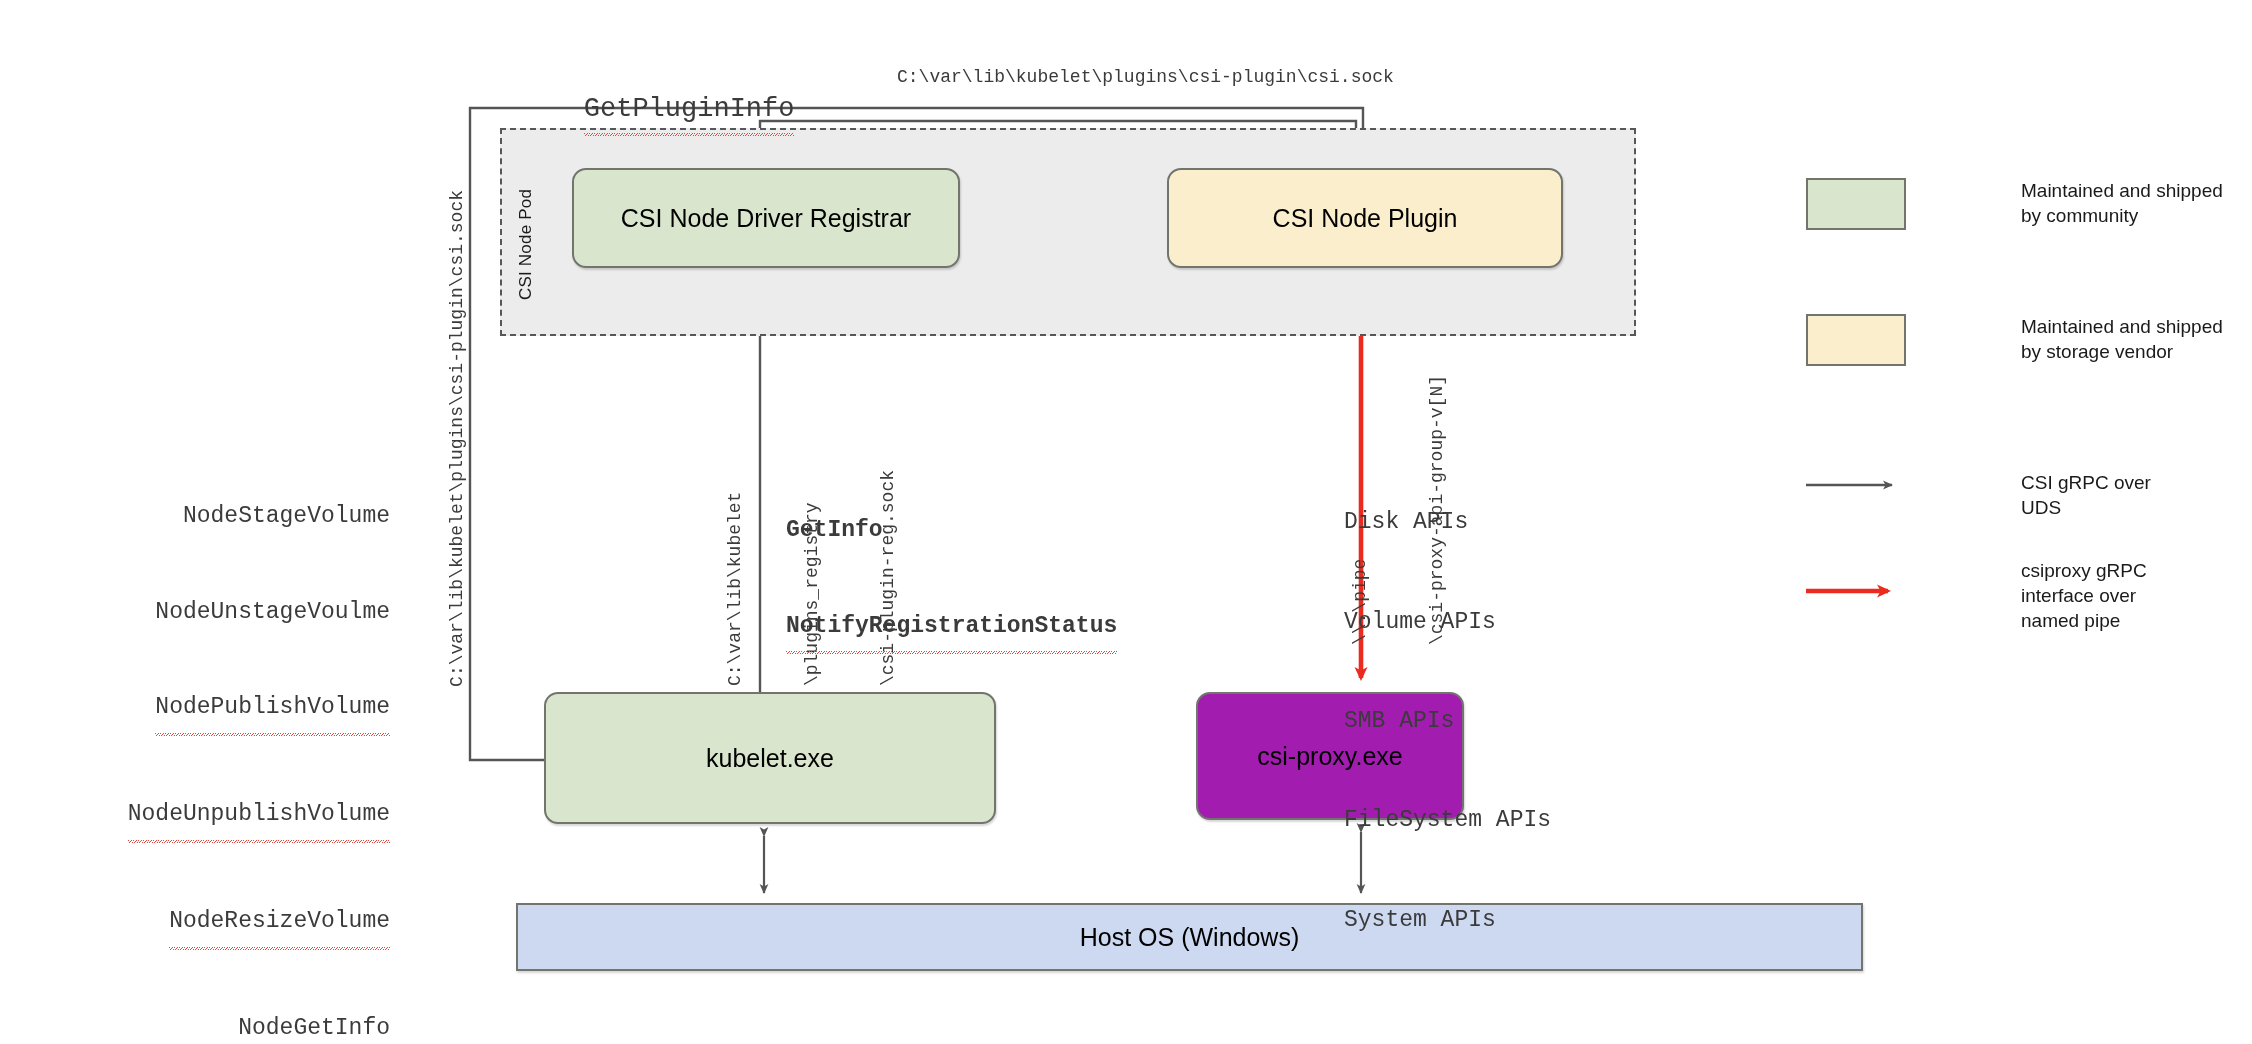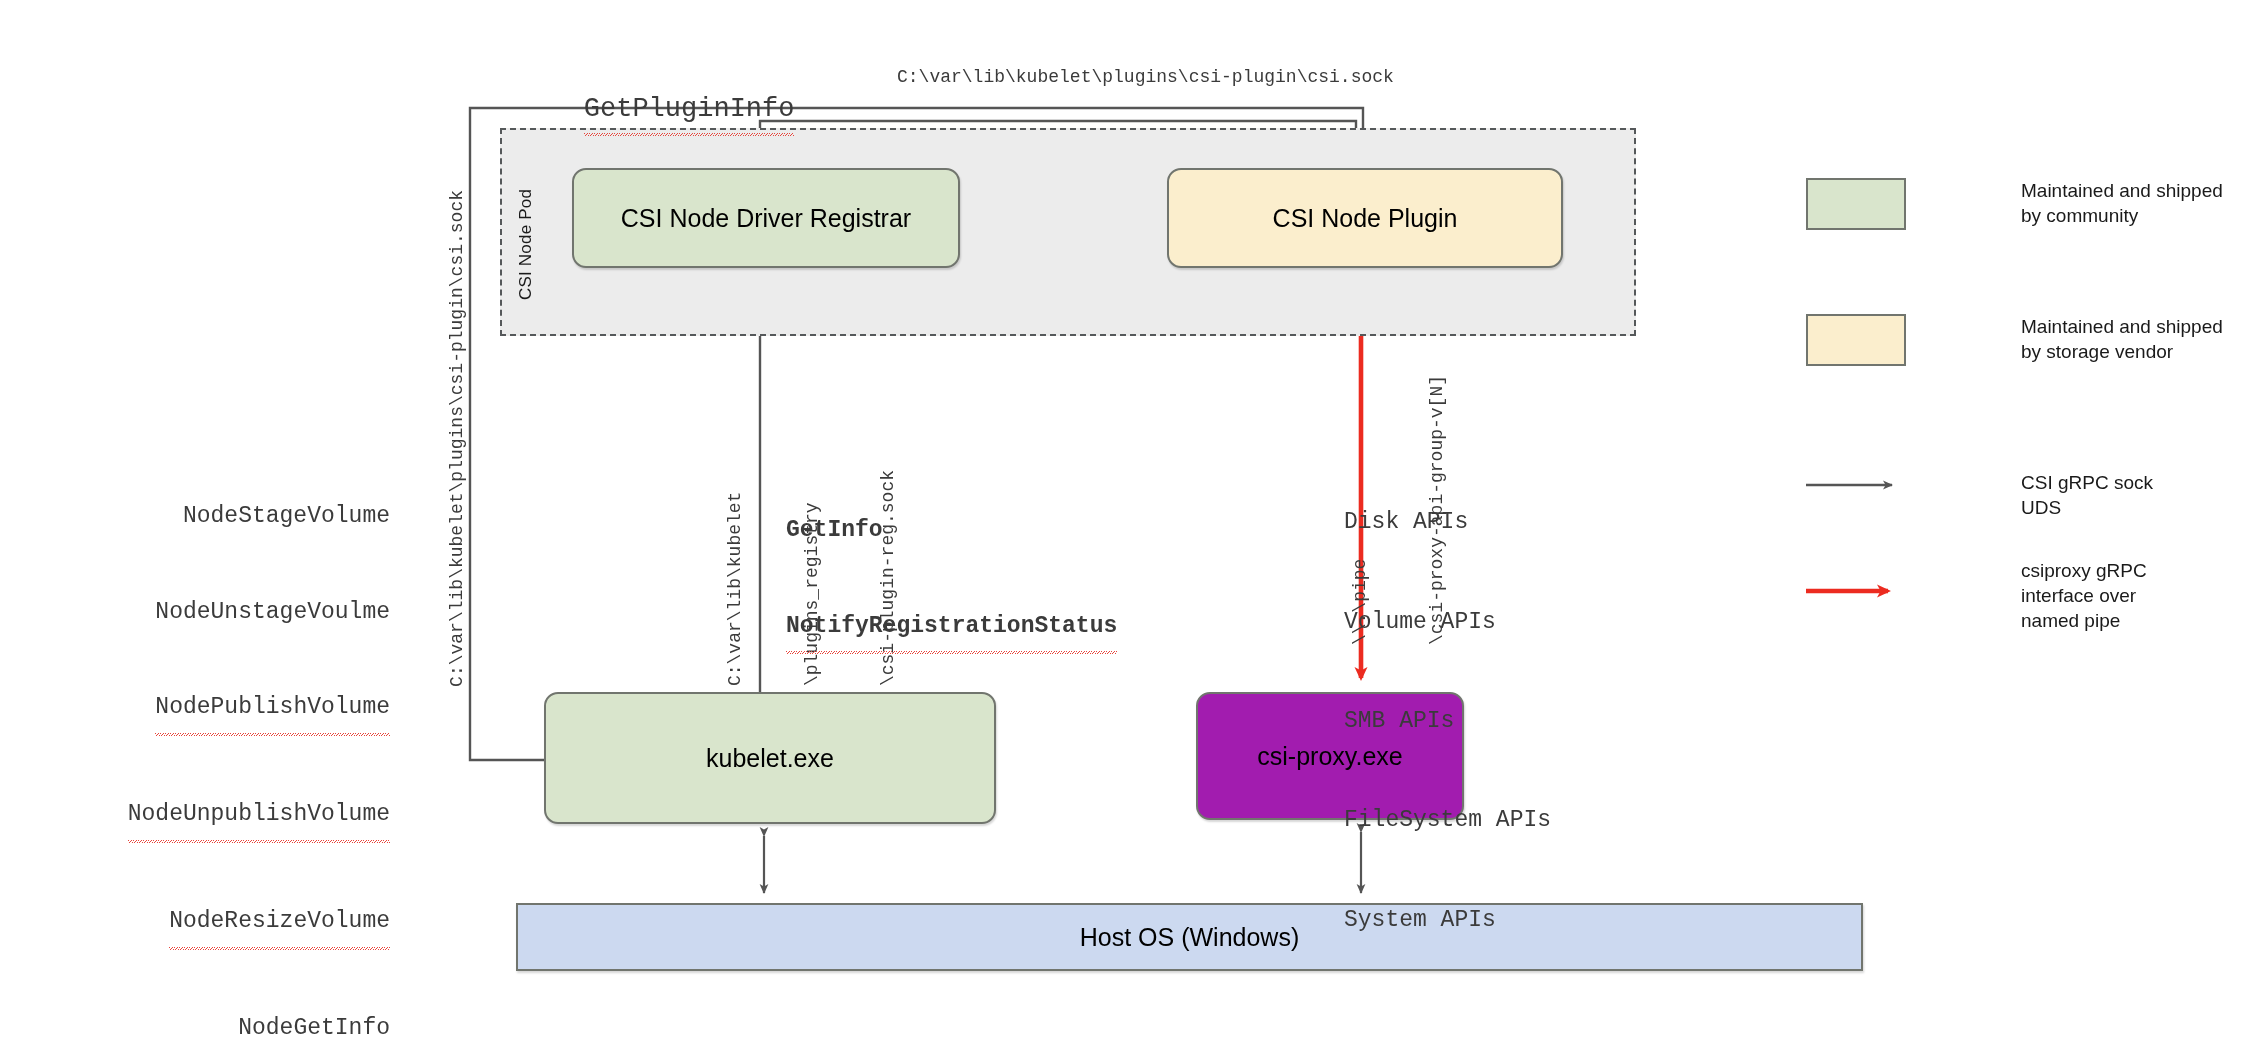--- a/index.html
+++ b/index.html
@@ -322,21 +322,21 @@
       <div class="legend-text">Maintained and shipped
 by storage vendor</div>
     </div>
 
     <div class="legend-row" id="legend-row-uds">
       <div class="legend-arrowbox">
         <svg width="100" height="30" viewBox="0 0 100 30" style="position:absolute;left:0;top:4px;">
           <path d="M0,11 L86,11" stroke="#555555" stroke-width="2.4" fill="none" marker-end="url(#arrow-gray)"></path>
         </svg>
       </div>
-      <div class="legend-text">CSI gRPC sock
+      <div class="legend-text">CSI gRPC over
 UDS</div>
     </div>
 
     <div class="legend-row" id="legend-row-pipe">
       <div class="legend-arrowbox">
         <svg width="100" height="30" viewBox="0 0 100 30" style="position:absolute;left:0;top:22px;">
           <path d="M0,11 L82,11" stroke="#ec2b20" stroke-width="4.6" fill="none" marker-end="url(#arrow-red)"></path>
         </svg>
       </div>
       <div class="legend-text">csiproxy gRPC

